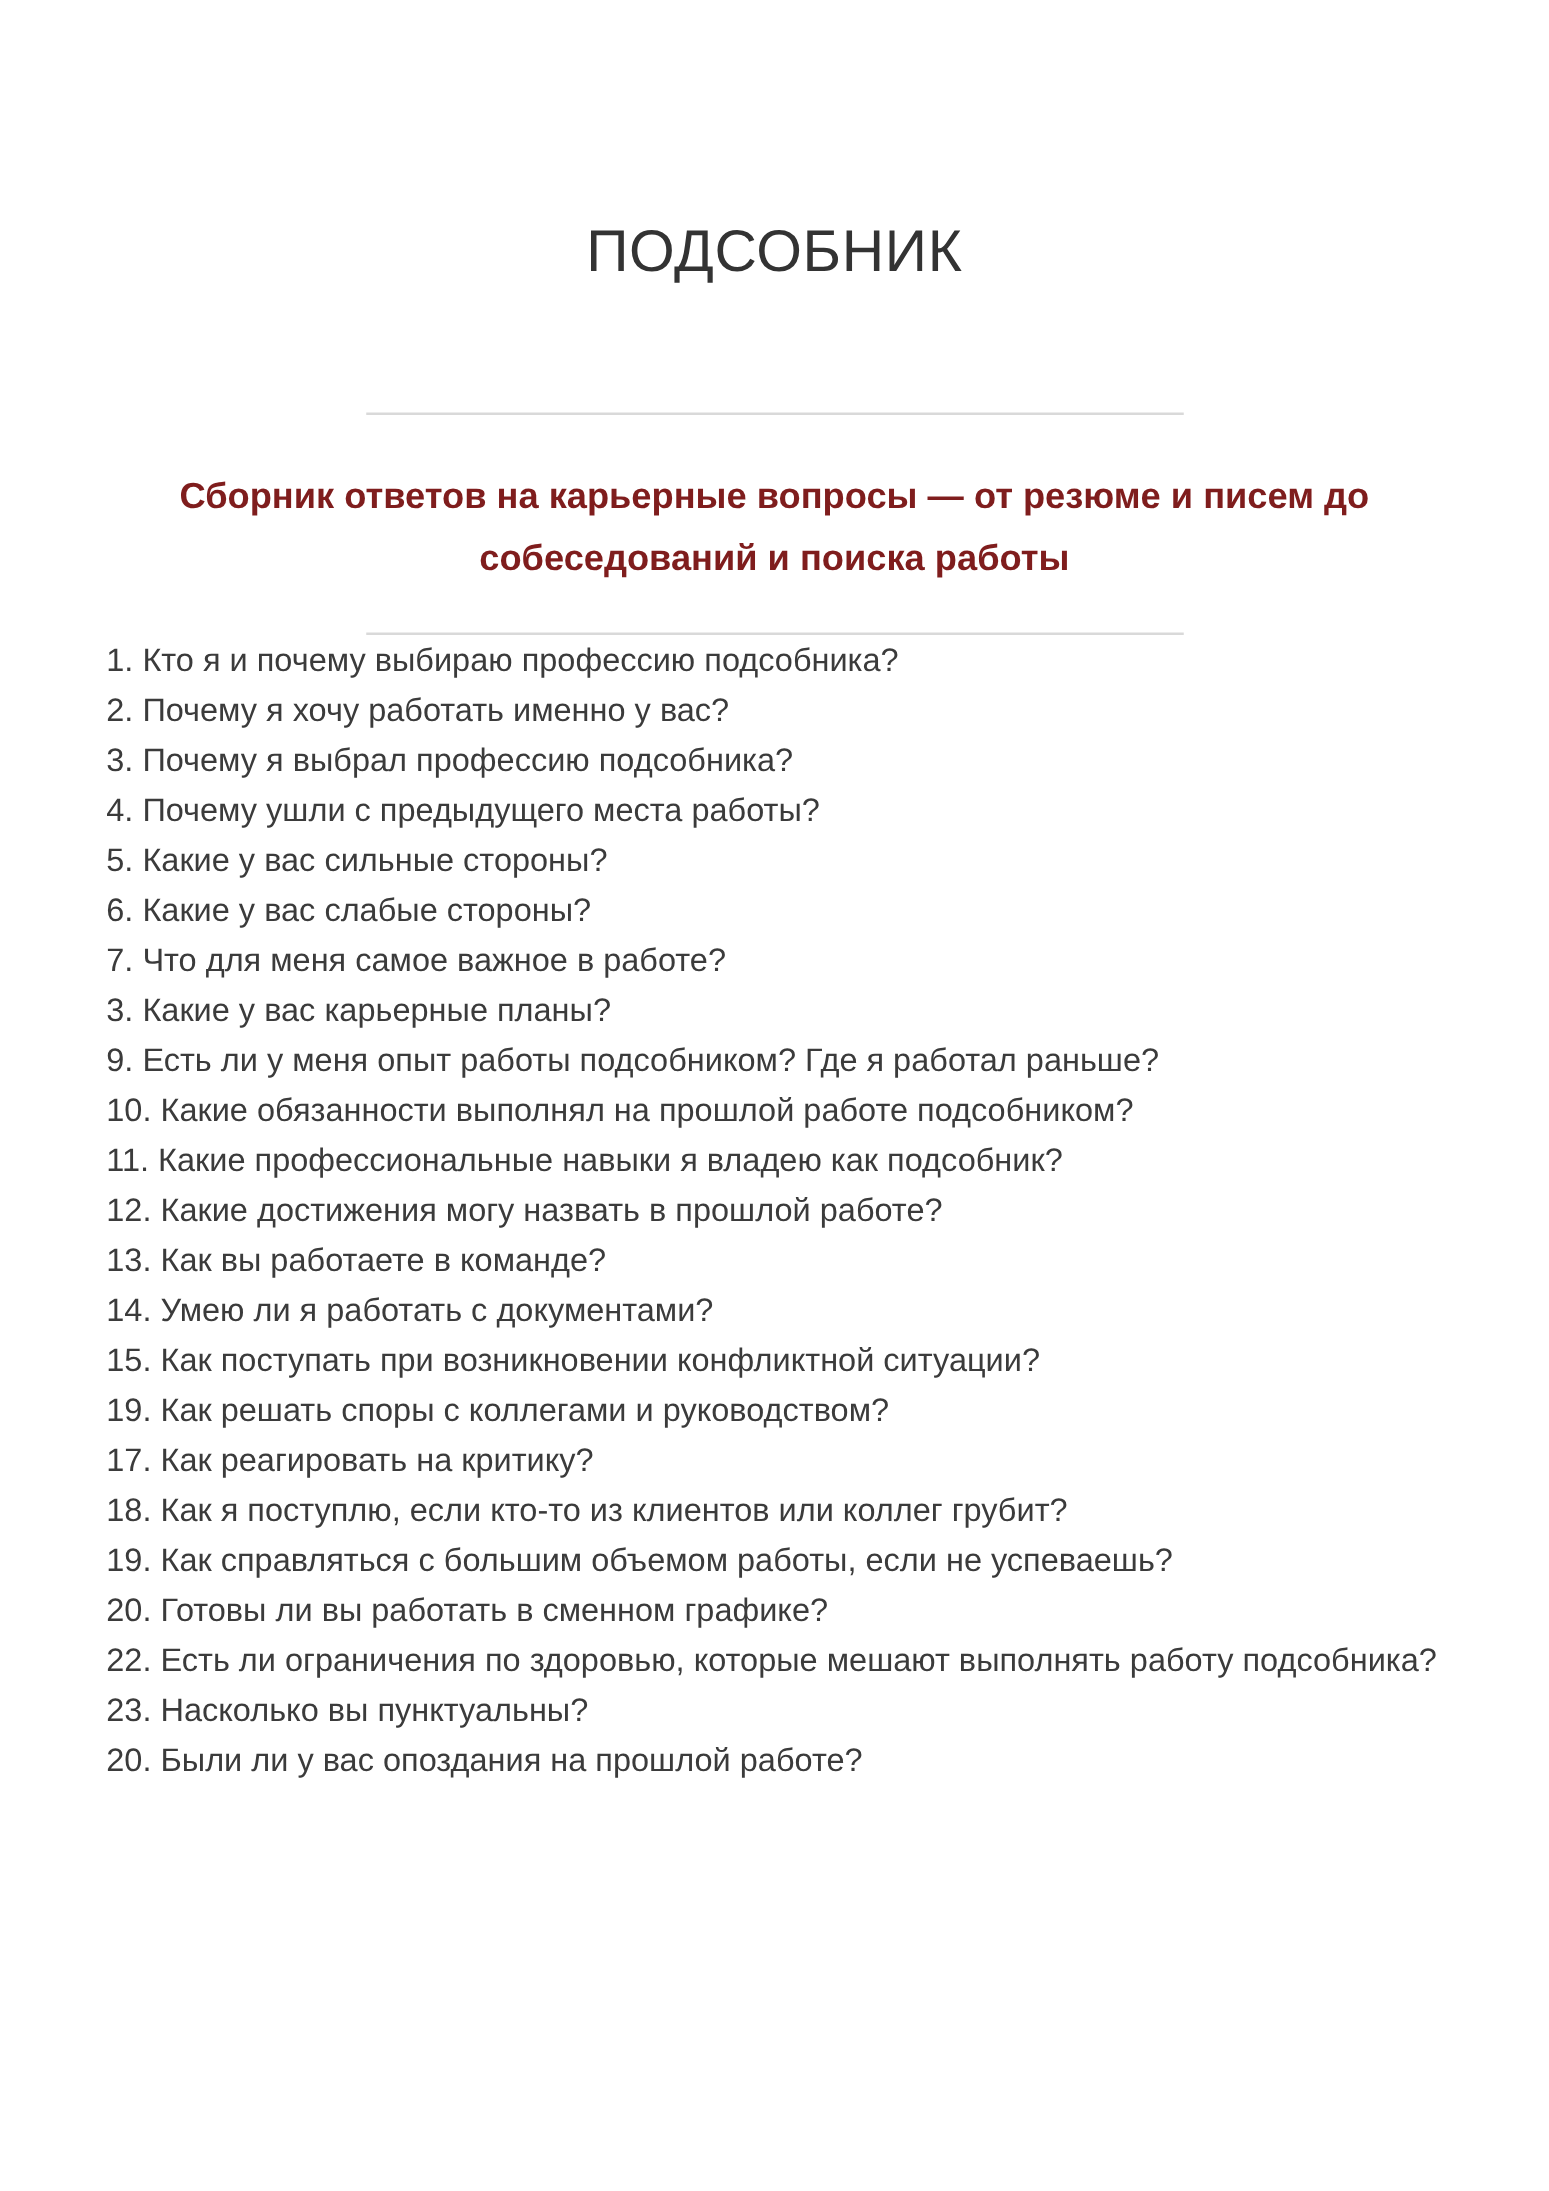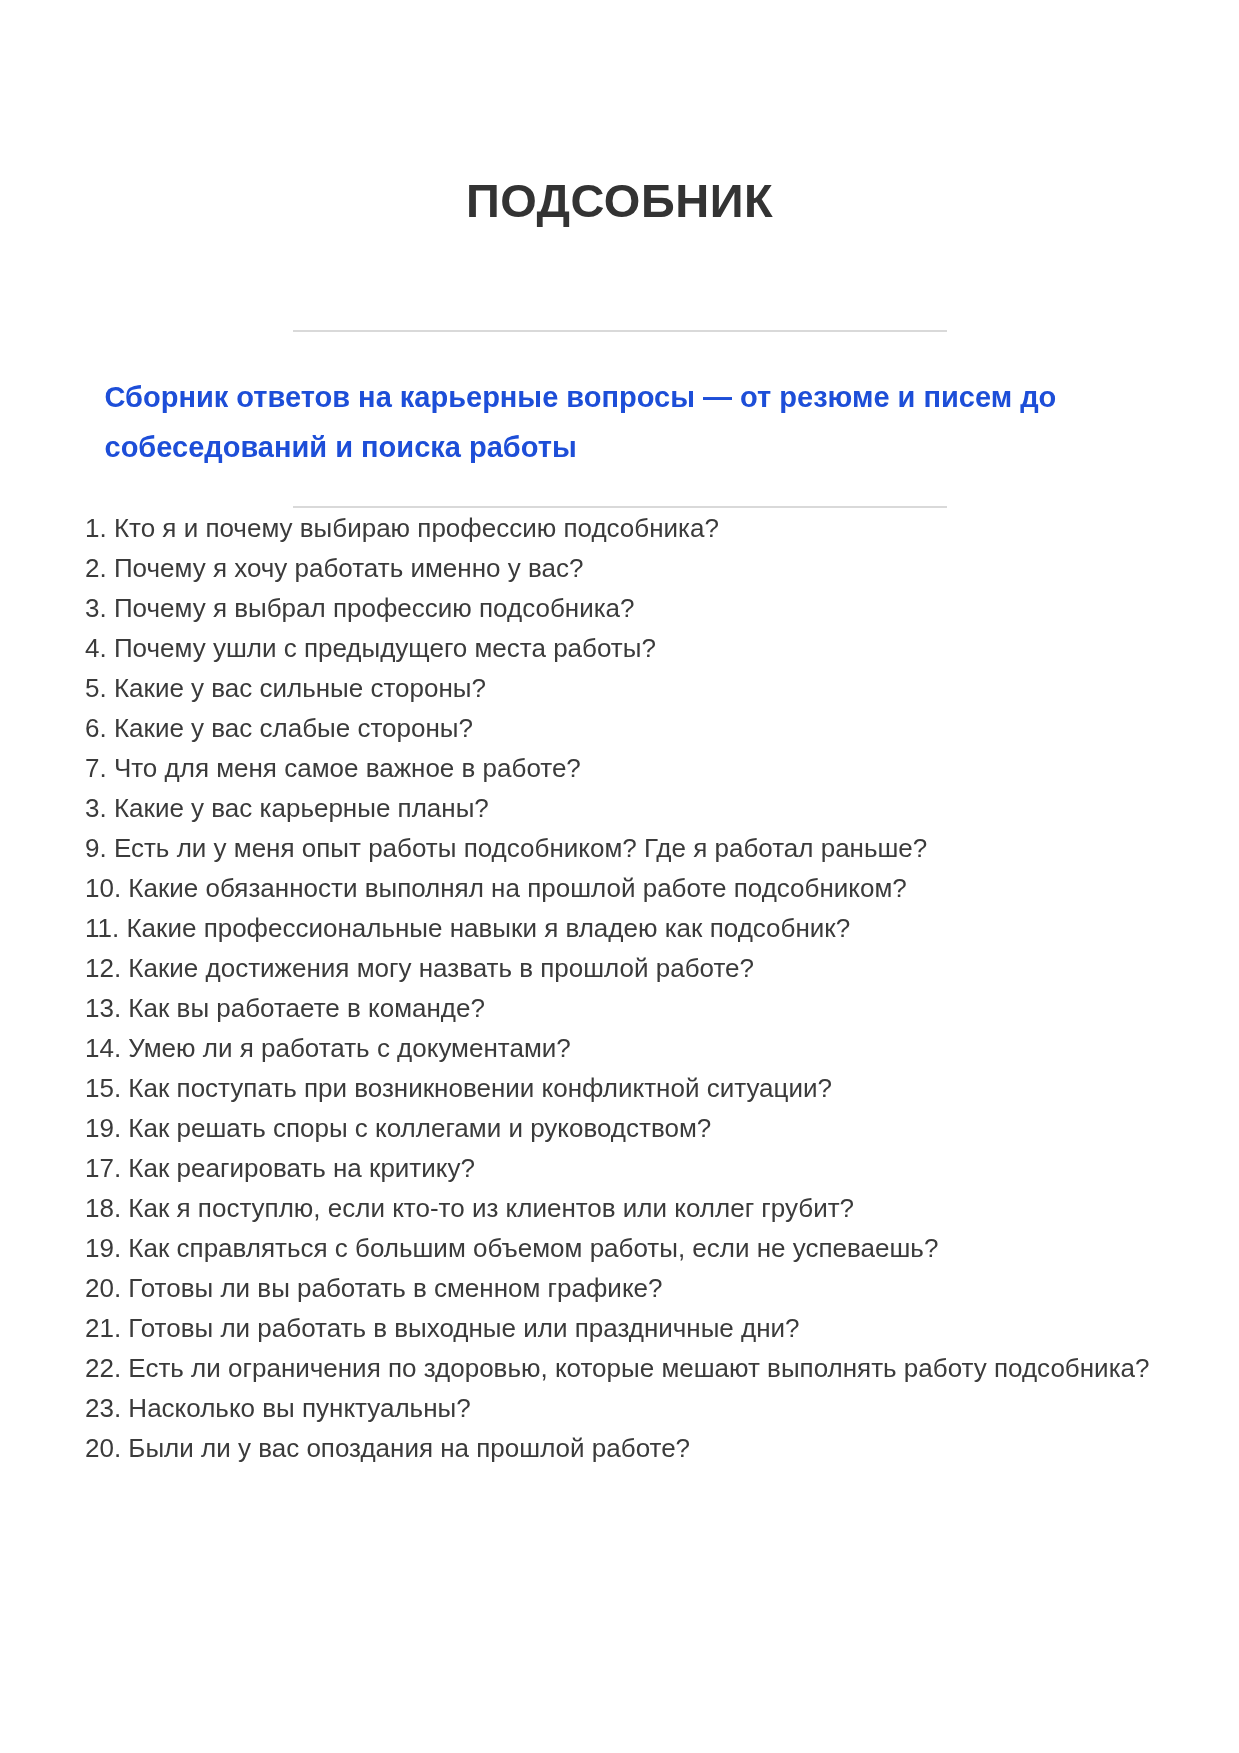--- a/index.html
+++ b/index.html
@@ -18,42 +18,42 @@
   .page {
     width: 100%;
     height: 100%;
   }
   .doc-title {
     margin: 0;
     padding-top: 172px;
     text-align: center;
     font-size: 47px;
     line-height: 58px;
-    font-weight: 700;
+    font-weight: 400;
     color: #333333;
     letter-spacing: 0.5px;
   }
   .divider {
     border: none;
     border-top: 2px solid #d9d9d9;
     width: 654px;
     margin: 0 auto;
     height: 0;
   }
   .divider-top {
     margin-top: 100px;
   }
   .doc-subtitle {
     width: 1030px;
     margin: 40px auto 0 auto;
-    text-align: left;
+    text-align: center;
     font-size: 29px;
     line-height: 50px;
     font-weight: 600;
-    color: #1d4ed8;
+    color: #7f1d1d;
   }
   .divider-bottom {
     margin-top: 34px;
   }
   .questions {
     padding-left: 85px;
     padding-right: 40px;
     font-size: 26px;
     line-height: 40px;
     font-weight: 400;
@@ -90,19 +90,18 @@
       <div class="question">11. Какие профессиональные навыки я владею как подсобник?</div>
       <div class="question">12. Какие достижения могу назвать в прошлой работе?</div>
       <div class="question">13. Как вы работаете в команде?</div>
       <div class="question">14. Умею ли я работать с документами?</div>
       <div class="question">15. Как поступать при возникновении конфликтной ситуации?</div>
       <div class="question">19. Как решать споры с коллегами и руководством?</div>
       <div class="question">17. Как реагировать на критику?</div>
       <div class="question">18. Как я поступлю, если кто-то из клиентов или коллег грубит?</div>
       <div class="question">19. Как справляться с большим объемом работы, если не успеваешь?</div>
       <div class="question">20. Готовы ли вы работать в сменном графике?</div>
-      <div class="question">21. Готовы ли работать в выходные или праздничные дни?</div>
       <div class="question">22. Есть ли ограничения по здоровью, которые мешают выполнять работу подсобника?</div>
       <div class="question">23. Насколько вы пунктуальны?</div>
       <div class="question">20. Были ли у вас опоздания на прошлой работе?</div>
     </div>
 
 </main>
 
 </body></html>

